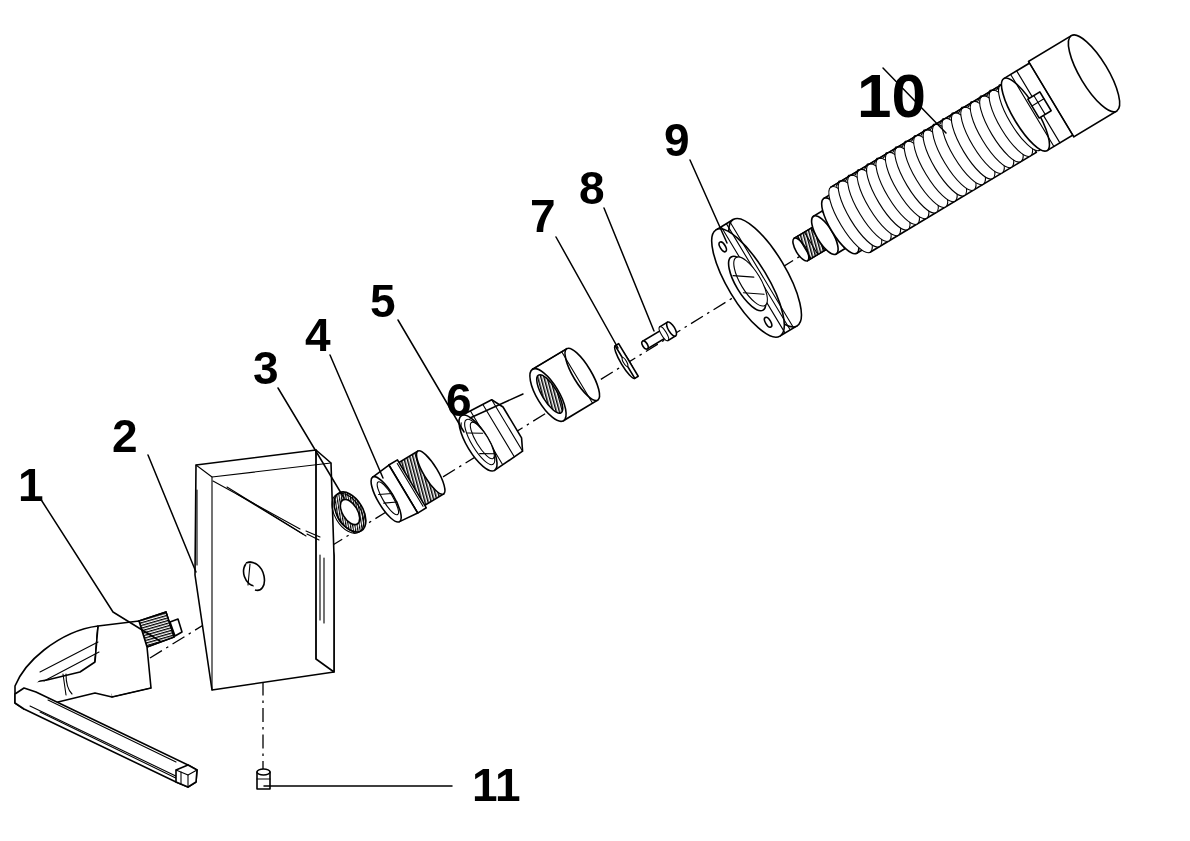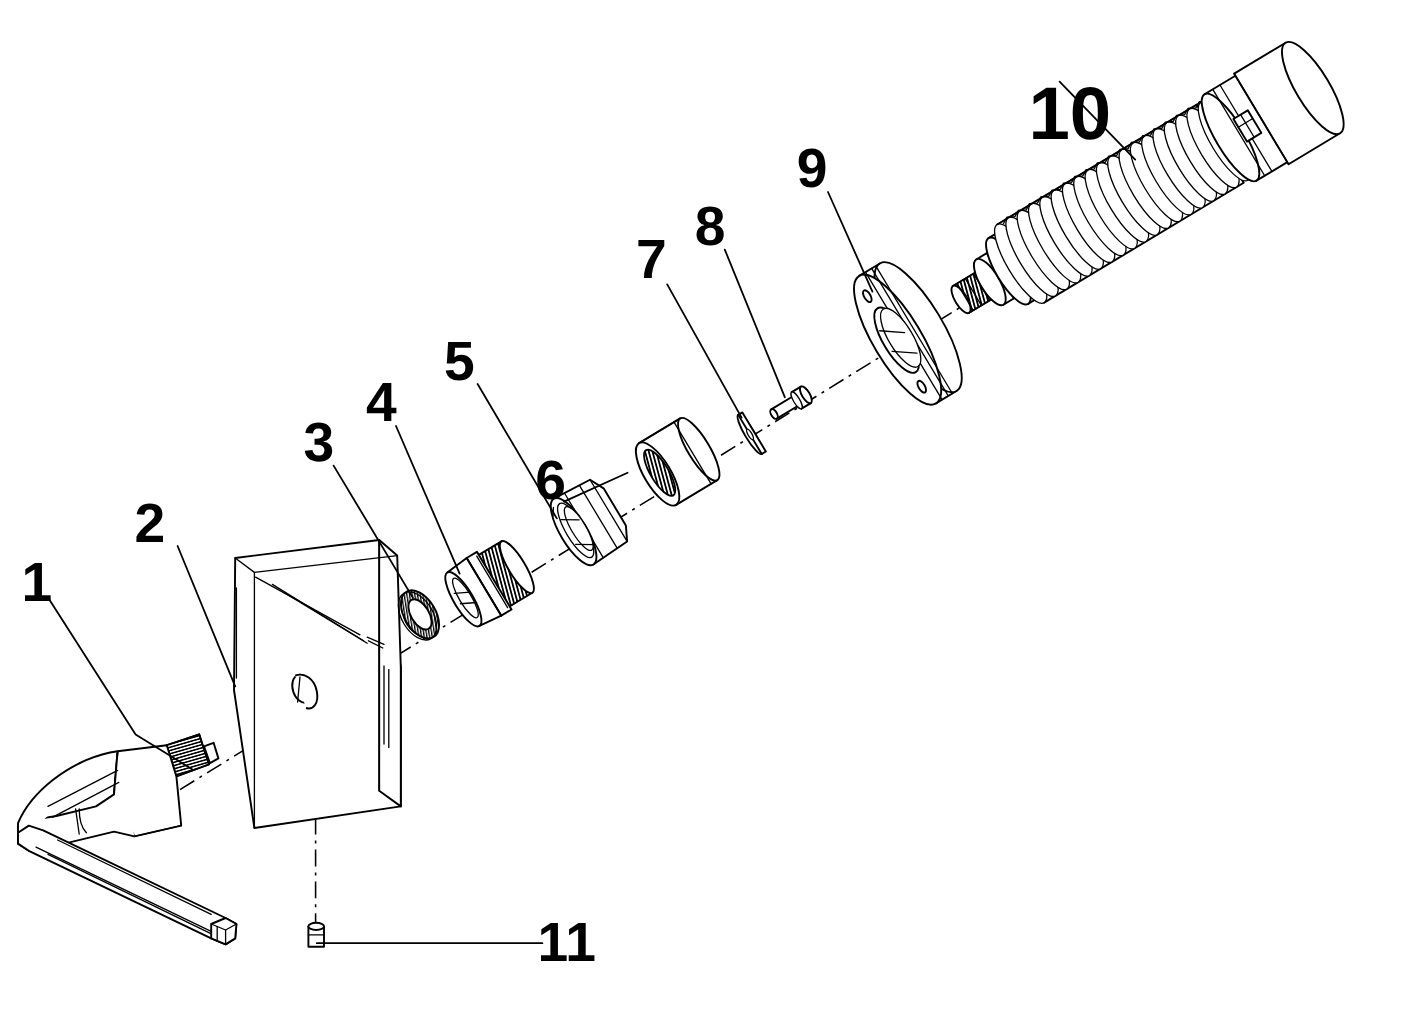--- a/index.html
+++ b/index.html
@@ -319,15 +319,15 @@
   <div class="callout-num" style="left:18px;  top:462px; font-size:46px;">1</div>
   <div class="callout-num" style="left:112px; top:413px; font-size:46px;">2</div>
   <div class="callout-num" style="left:253px; top:345px; font-size:46px;">3</div>
   <div class="callout-num" style="left:305px; top:312px; font-size:46px;">4</div>
   <div class="callout-num" style="left:370px; top:278px; font-size:46px;">5</div>
   <div class="callout-num" style="left:446px; top:377px; font-size:46px;">6</div>
   <div class="callout-num" style="left:530px; top:193px; font-size:46px;">7</div>
   <div class="callout-num" style="left:579px; top:165px; font-size:46px;">8</div>
   <div class="callout-num" style="left:664px; top:117px; font-size:46px;">9</div>
   <div class="callout-num" style="left:857px; top:25px;  font-size:62px;margin-top:40px;">10</div>
-  <div class="callout-num" style="left:448px; top:762px; font-size:46px;">11</div>
+  <div class="callout-num" style="left:472px; top:762px; font-size:46px;">11</div>
 
 </div>
 
 </body></html>

